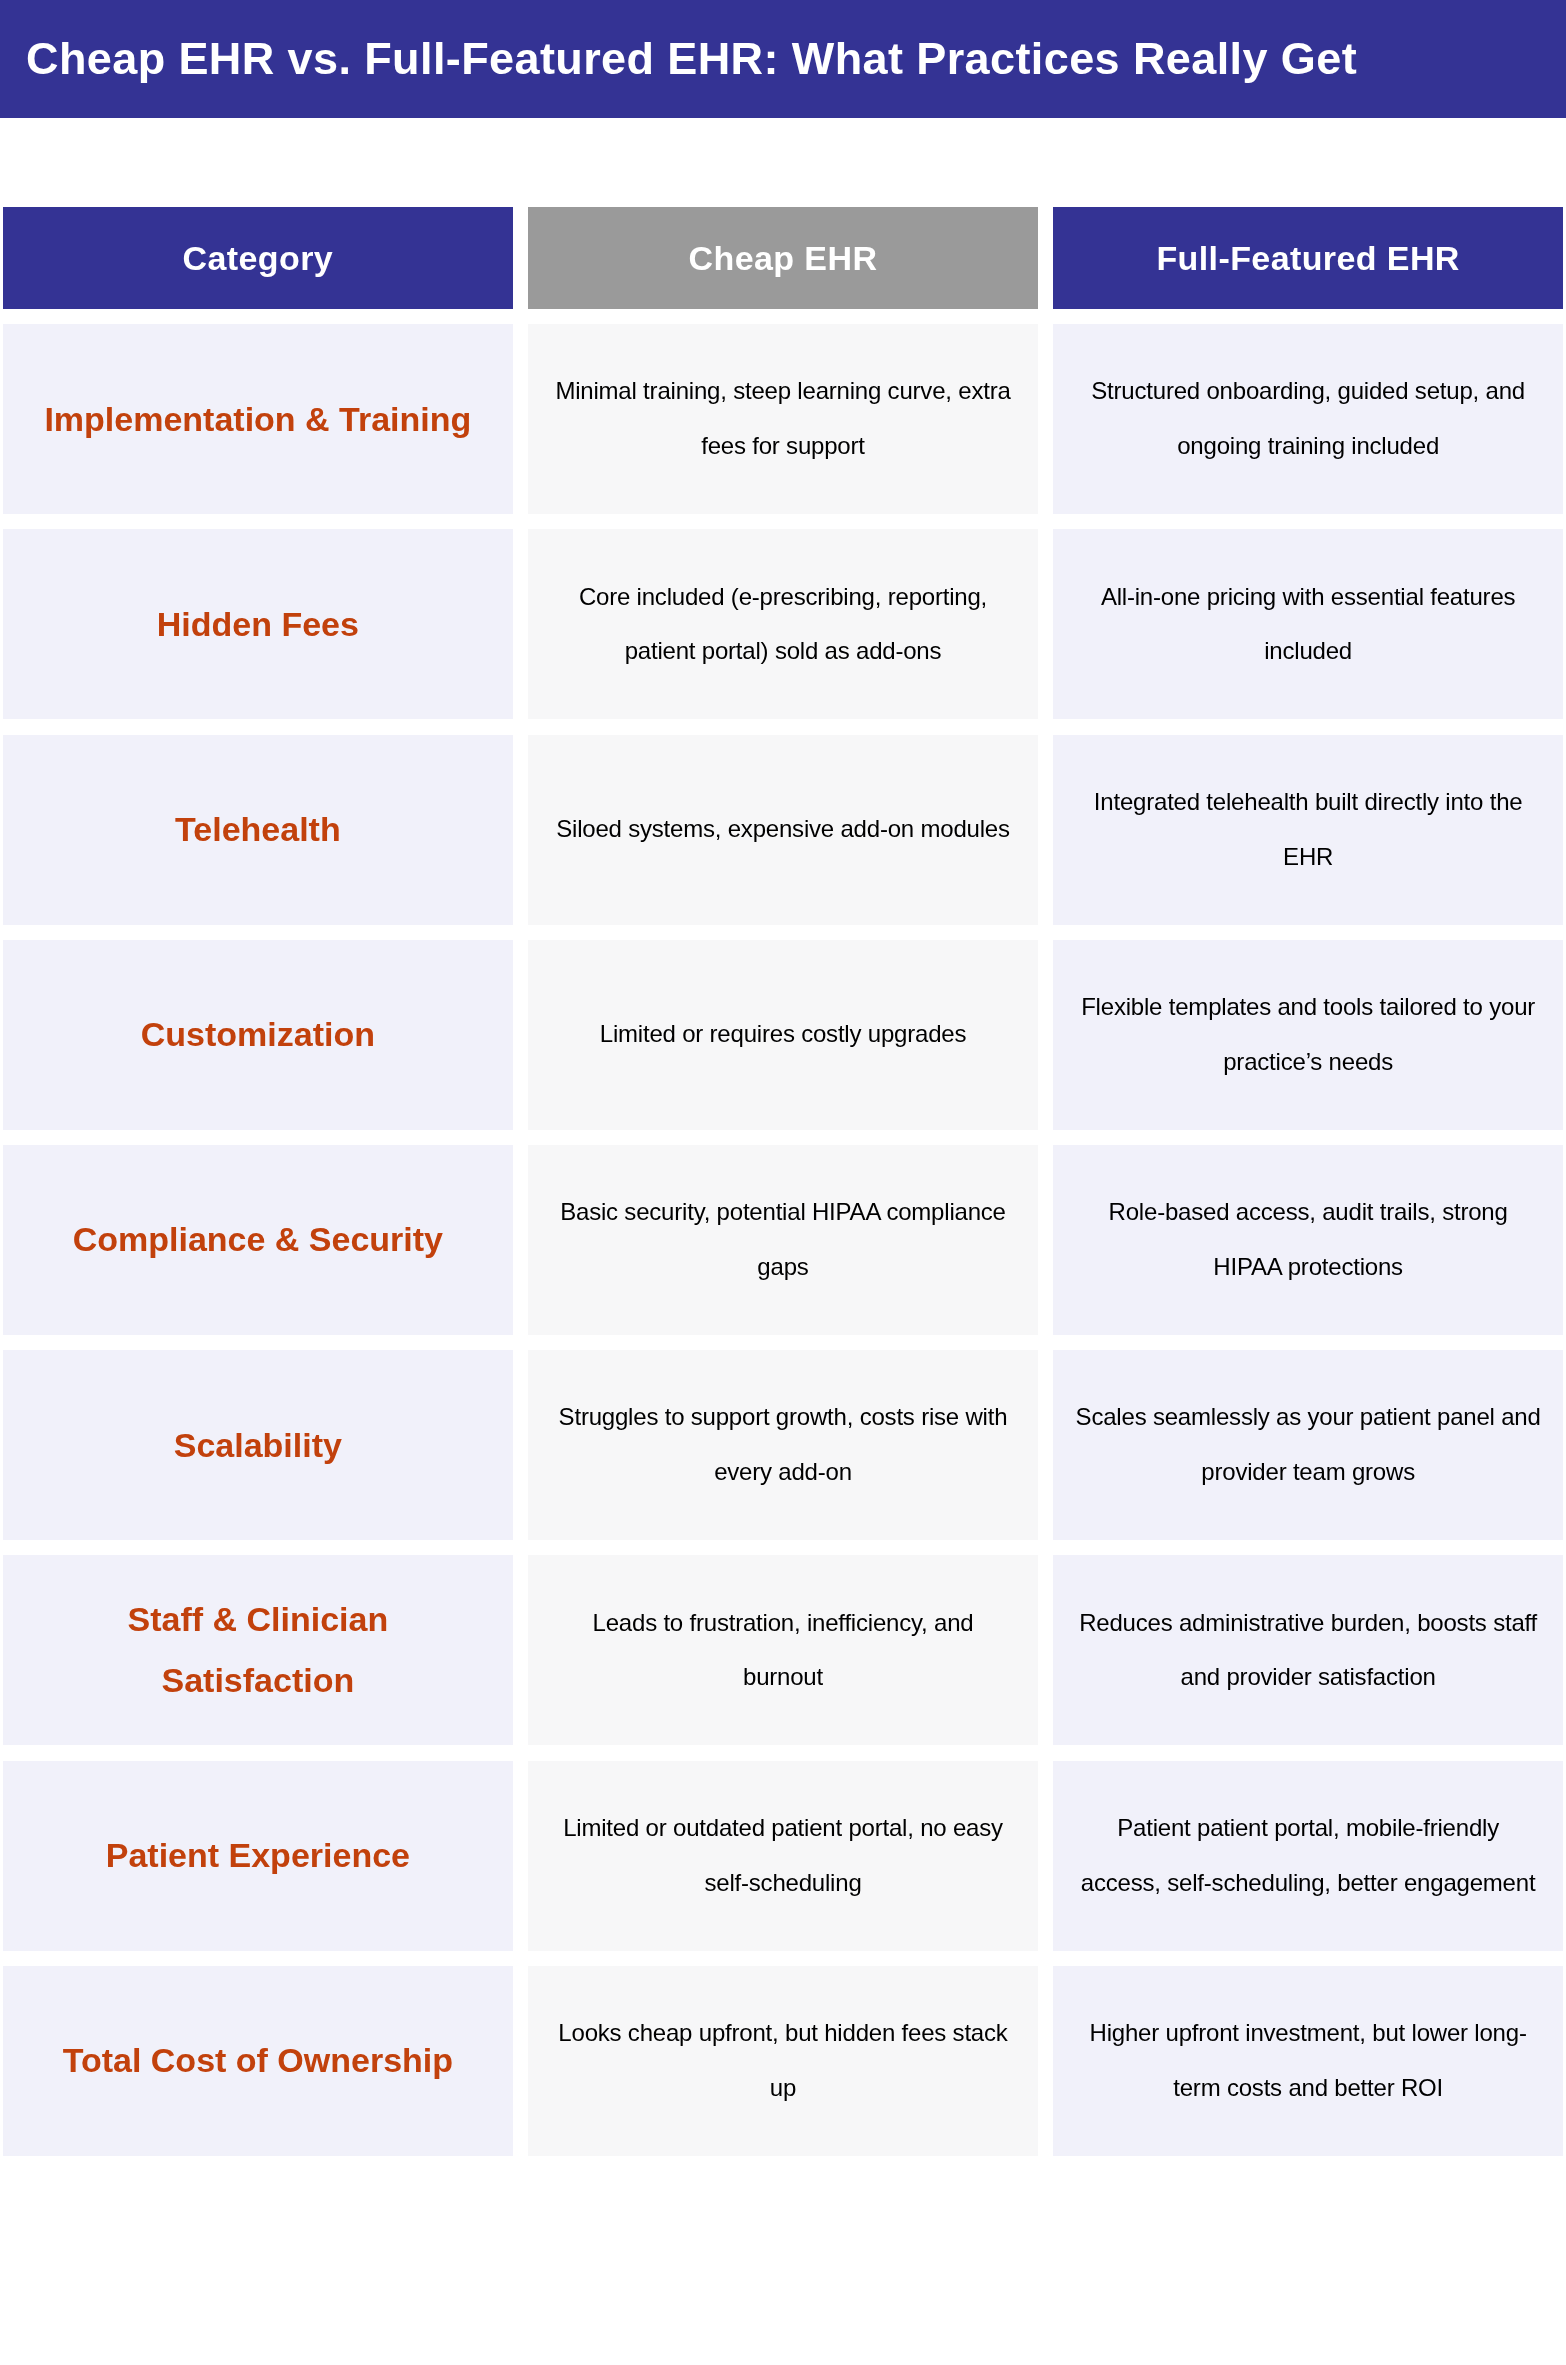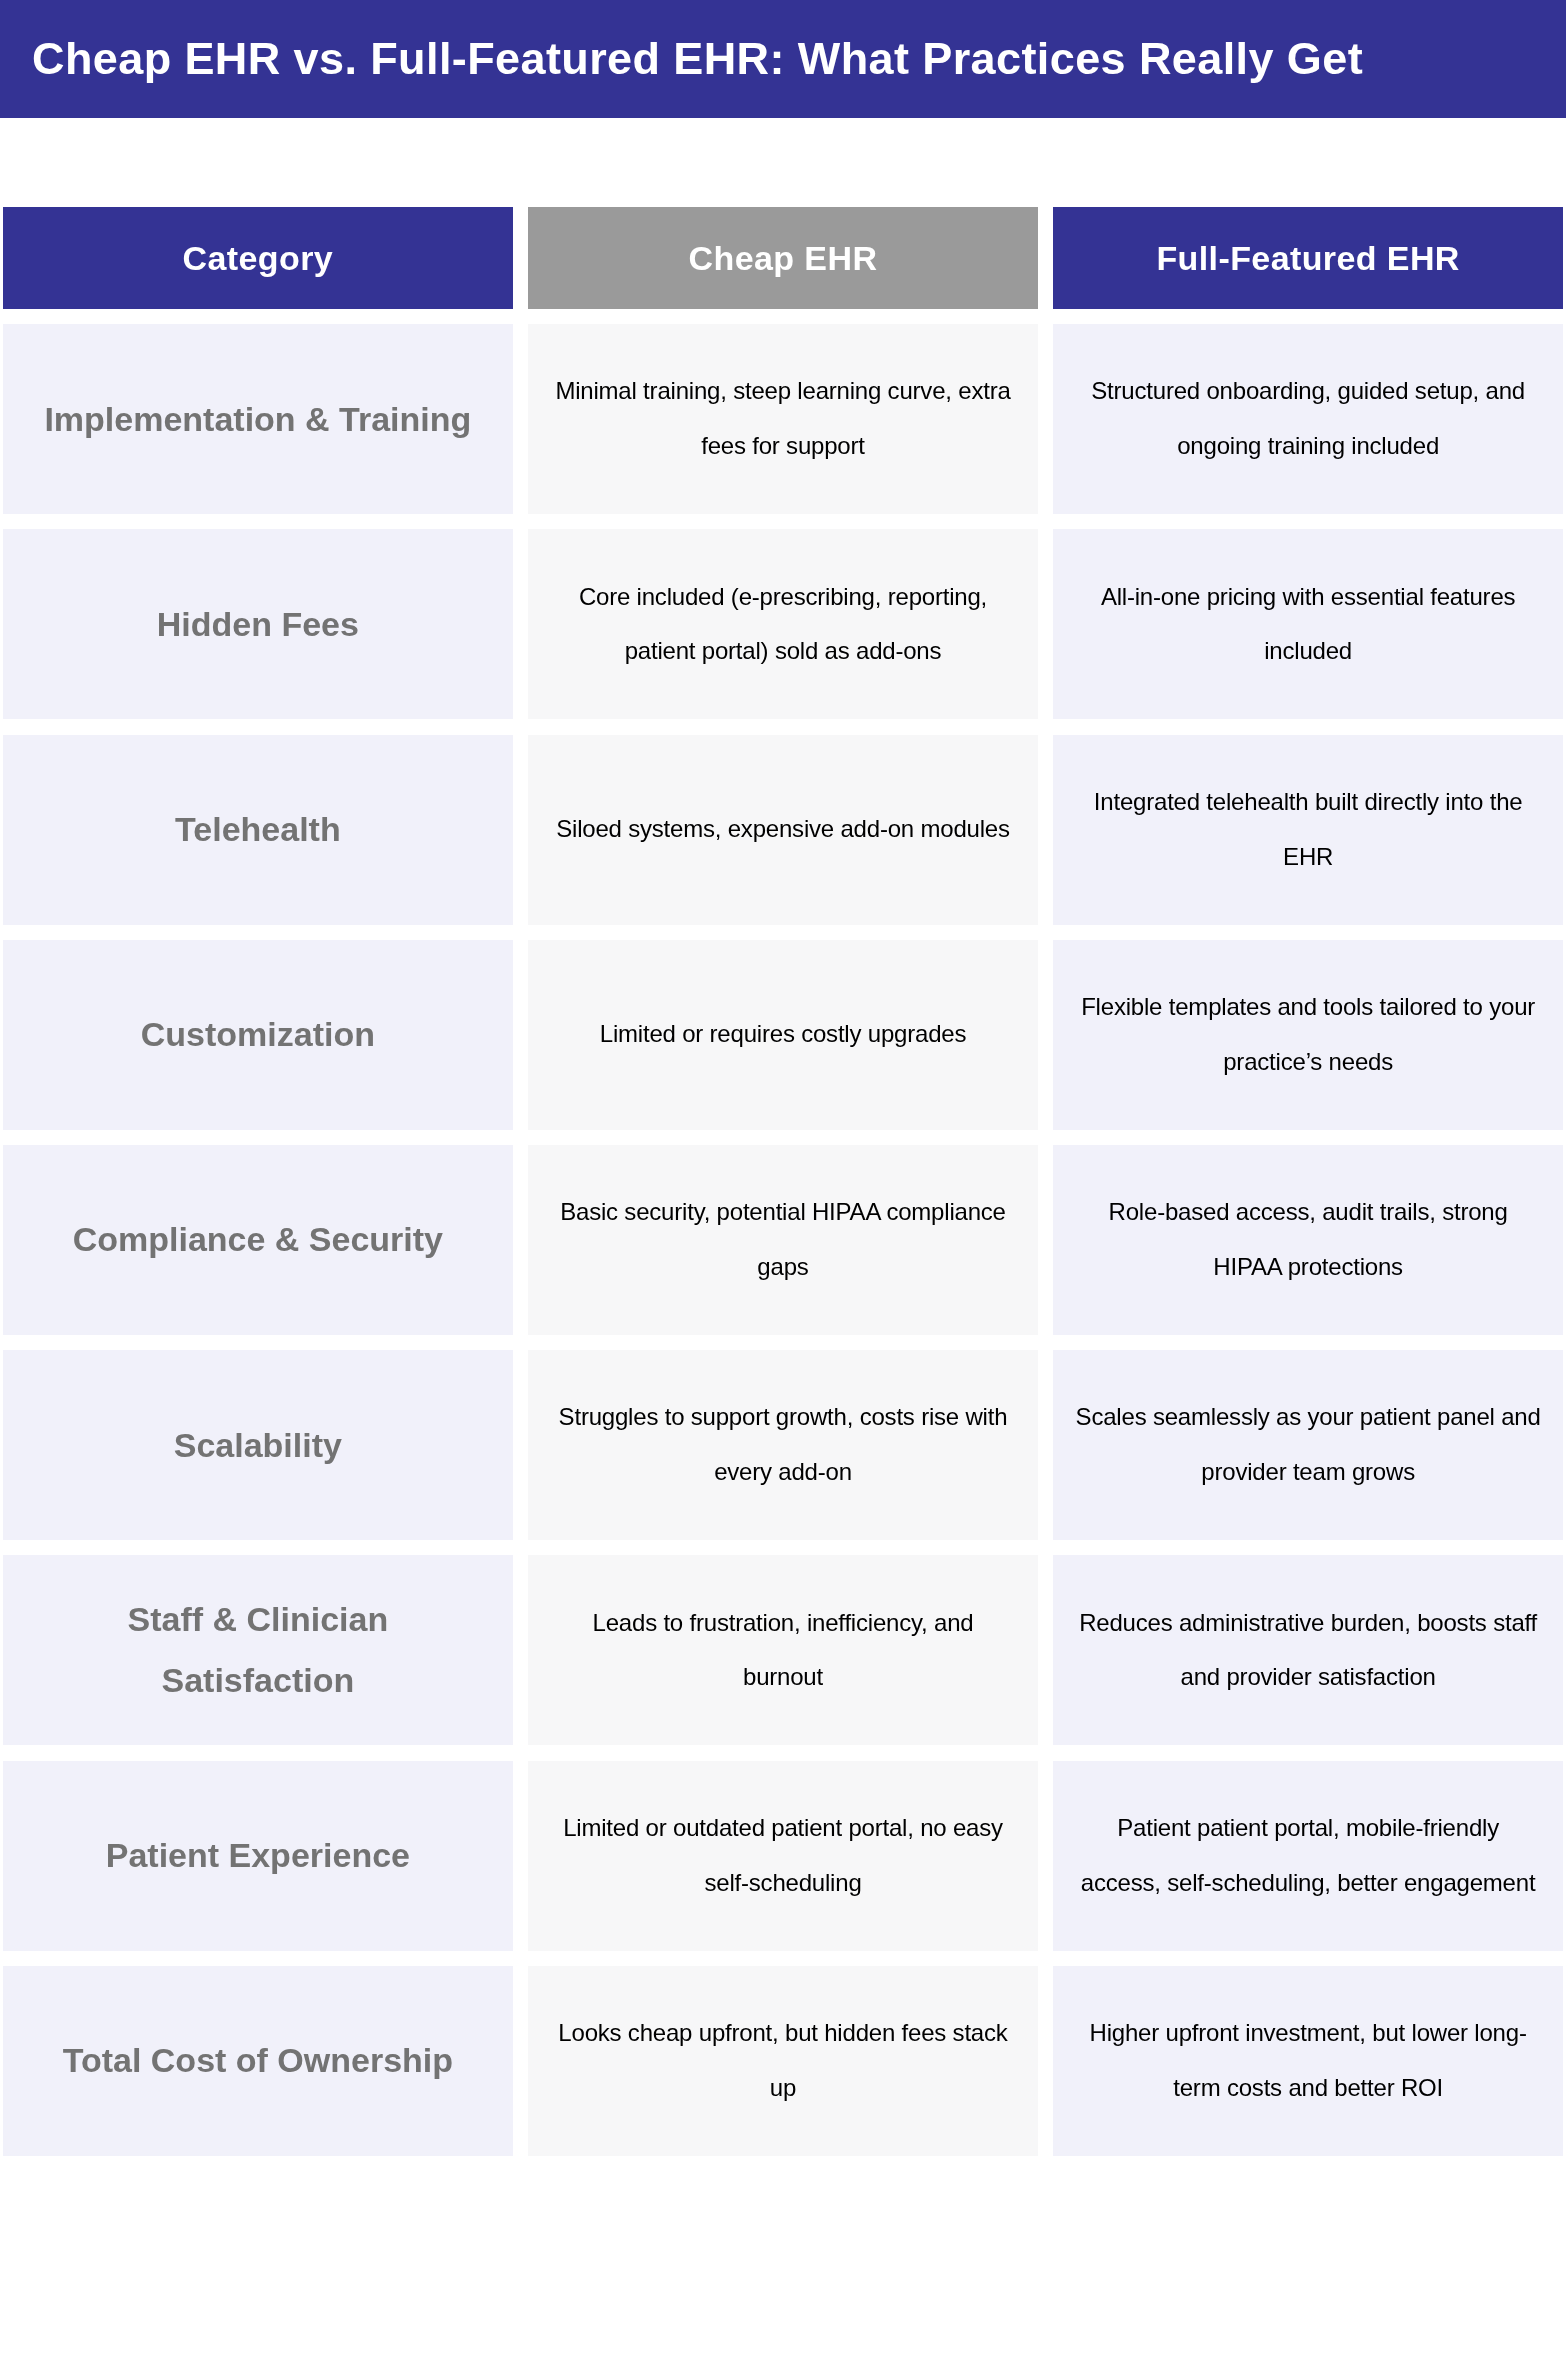--- a/index.html
+++ b/index.html
@@ -13,21 +13,21 @@
   }
   .banner {
     height: 118px;
     background: #343394;
     display: flex;
     align-items: center;
     padding-left: 26px;
     box-sizing: border-box;
   }
   .banner h1 {
-    margin: 6px;
+    margin: 0;
     color: #ffffff;
     font-size: 45px;
     font-weight: 700;
     letter-spacing: 0.4px;
     white-space: nowrap;
   }
   .table {
     margin-top: 89px;
     padding: 0 2.9px;
   }
@@ -52,21 +52,21 @@
     font-weight: 700;
     letter-spacing: 0.4px;
   }
   .head-category, .head-full { background: #343394; }
   .head-cheap { background: #9a9a9a; }
   .data-row .cell { height: 190px; }
   .cat-cell {
     background: #f1f1fa;
     font-weight: 700;
     font-size: 34px;
-    color: #737373;
+    color: #c2410c;
     line-height: 1.8;
     padding: 0 29px;
   }
   .val-cell {
     font-size: 24px;
     color: #000000;
     line-height: 2.28;
     padding: 0 22px;
     letter-spacing: -0.2px;
   }

